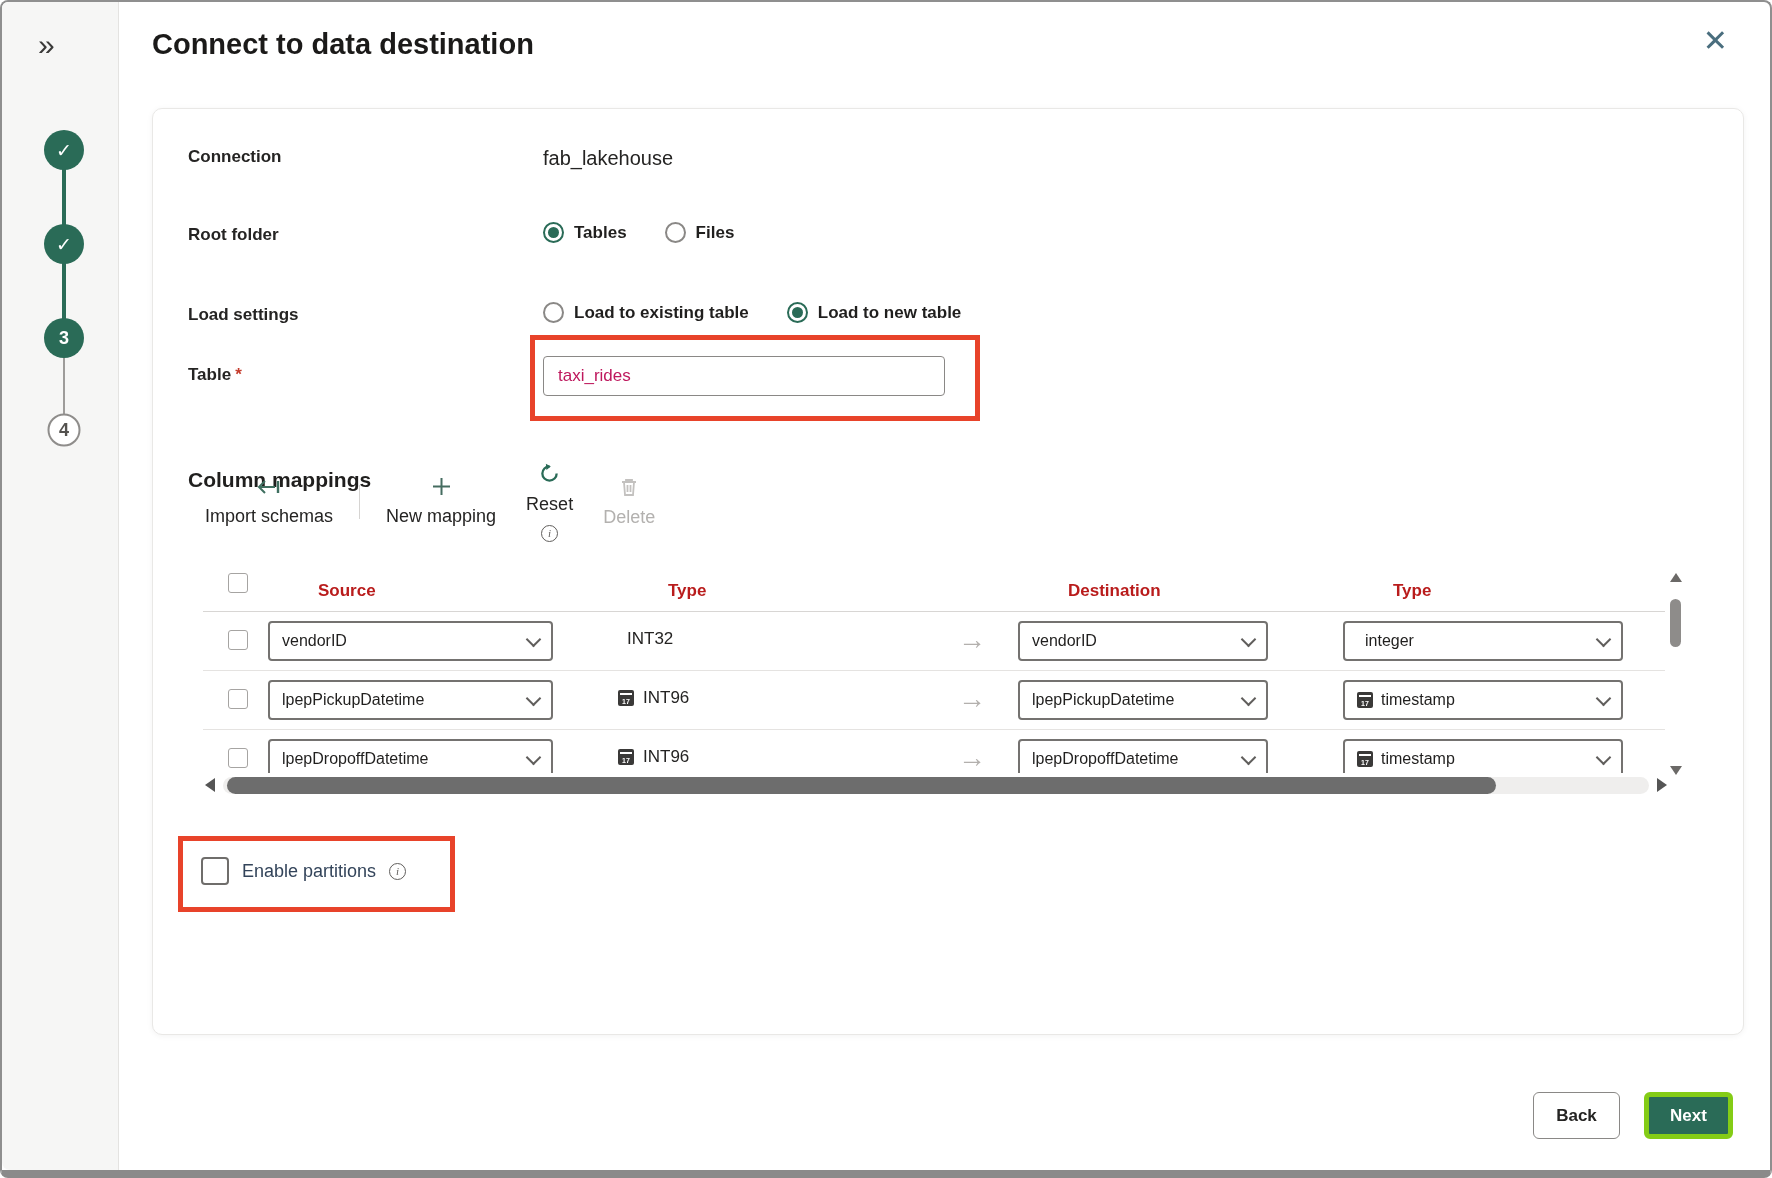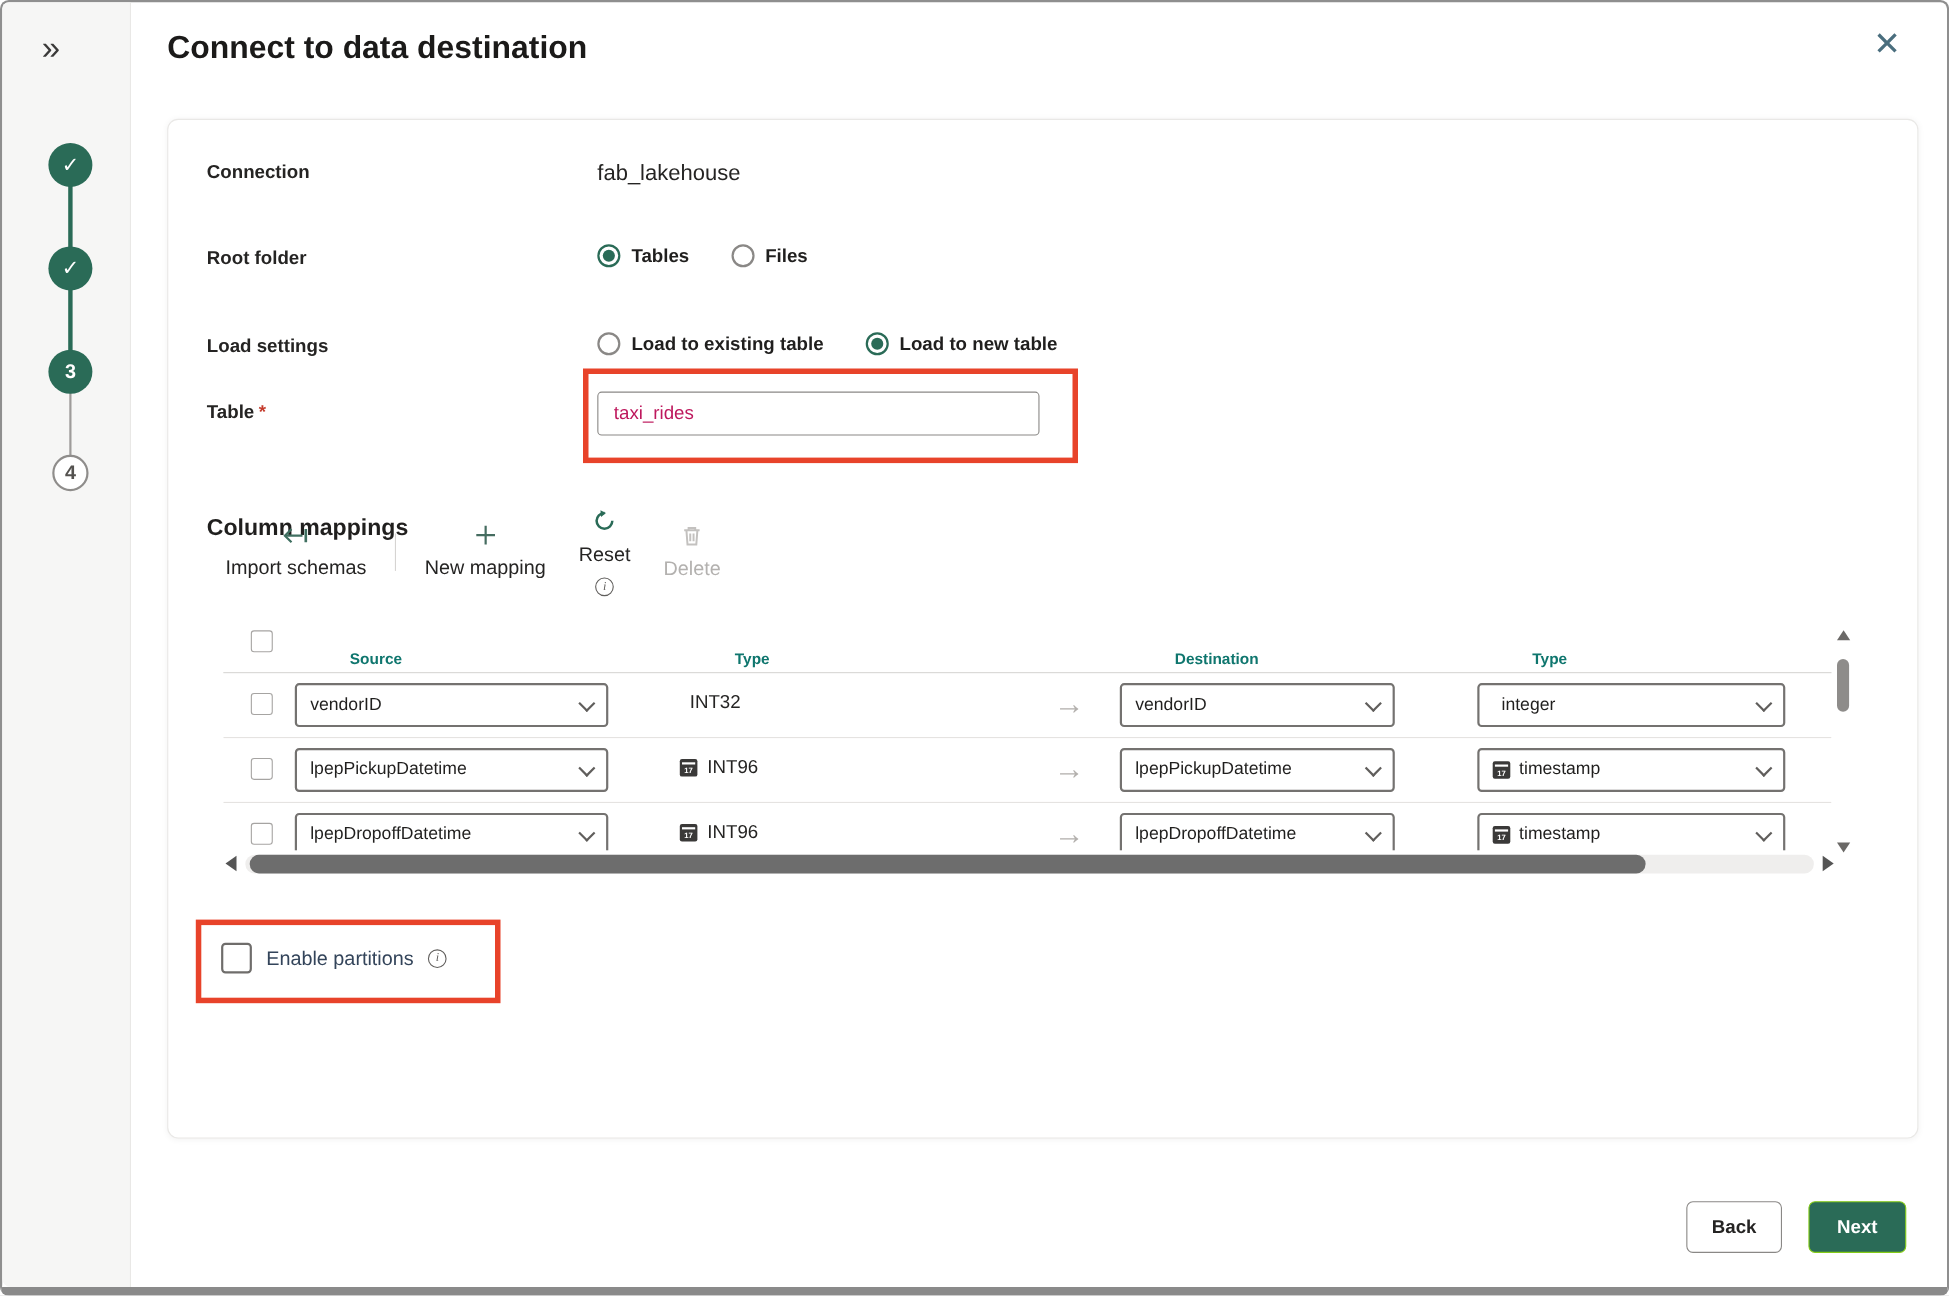--- a/index.html
+++ b/index.html
@@ -53,21 +53,21 @@
   .tbtn.disabled { color:#b3b1af; cursor:default; }
   .tdiv { width:1px; height:34px; background:#d6d4d2; margin:0 26px; }
   .iconbox { display:inline-flex; align-items:center; justify-content:center; }
   .info { width:17px; height:17px; border:1.5px solid #605e5c; border-radius:50%; box-sizing:border-box;
           display:inline-flex; align-items:center; justify-content:center; font-size:11px; color:#605e5c;
           font-family:"Liberation Serif",serif; font-style:italic; flex:none; }
   .info::before { content:"i"; }
 
   
   .thead { position:absolute; left:50px; top:462px; width:1462px; height:38px; }
-  .thead .hcell { position:absolute; top:20px; font-size:14px; font-weight:700; color:#0f766e; }
+  .thead .hcell { position:absolute; top:10px; font-size:17px; font-weight:700; color:#b91c1c; }
   .hsep { position:absolute; left:50px; top:502px; width:1462px; height:1px; background:#d8d6d4; }
   .rows { position:absolute; left:50px; top:503px; width:1462px; height:172px; overflow:hidden; }
   .mrow { position:relative; height:58px; border-bottom:1px solid #e5e3e1; }
   .cb { position:absolute; width:20px; height:20px; border:1.5px solid #a6a4a2; border-radius:3px;
         background:#fff; box-sizing:border-box; cursor:pointer; }
   .thead .cb { left:25px; top:2px; }
   .mrow .cb { left:25px; top:18px; }
   .dd { position:absolute; top:9px; height:40px; box-sizing:border-box; border:2px solid #747270;
         border-radius:4px; background:#fff; display:flex; align-items:center; padding:0 12px; gap:8px;
         cursor:pointer; }
@@ -107,21 +107,21 @@
   
   .partitions { position:absolute; left:48px; top:748px; display:flex; align-items:center; gap:13px; z-index:6; }
   .bigcb { width:28px; height:28px; border:2px solid #6f6d6b; border-radius:4px; background:#fff;
            box-sizing:border-box; cursor:pointer; flex:none; }
   .part-label { font-size:18px; font-weight:500; color:#33445a; }
 
   
   .btn { position:absolute; top:1090px; height:47px; border-radius:6px; font-family:"Liberation Sans",sans-serif;
          font-size:17px; font-weight:600; cursor:pointer; }
   .btn.back { left:1531px; width:87px; background:#fff; border:1.5px solid #8a8886; color:#252423; }
-  .btn.next { left:1642px; width:89px; background:#2a6b57; border:1px solid #84cc16; color:#fff; }
+  .btn.next { left:1642px; width:89px; background:#2a6b57; border:5px solid #84cc16; color:#fff; }
 </style>
 </head>
 <body>
 
 <div class="stage">
 <div class="window">
 
   <div class="sidebar">
     <div class="collapse">»</div>
     <div class="conn" style="top:148px; height:94px;"></div>

